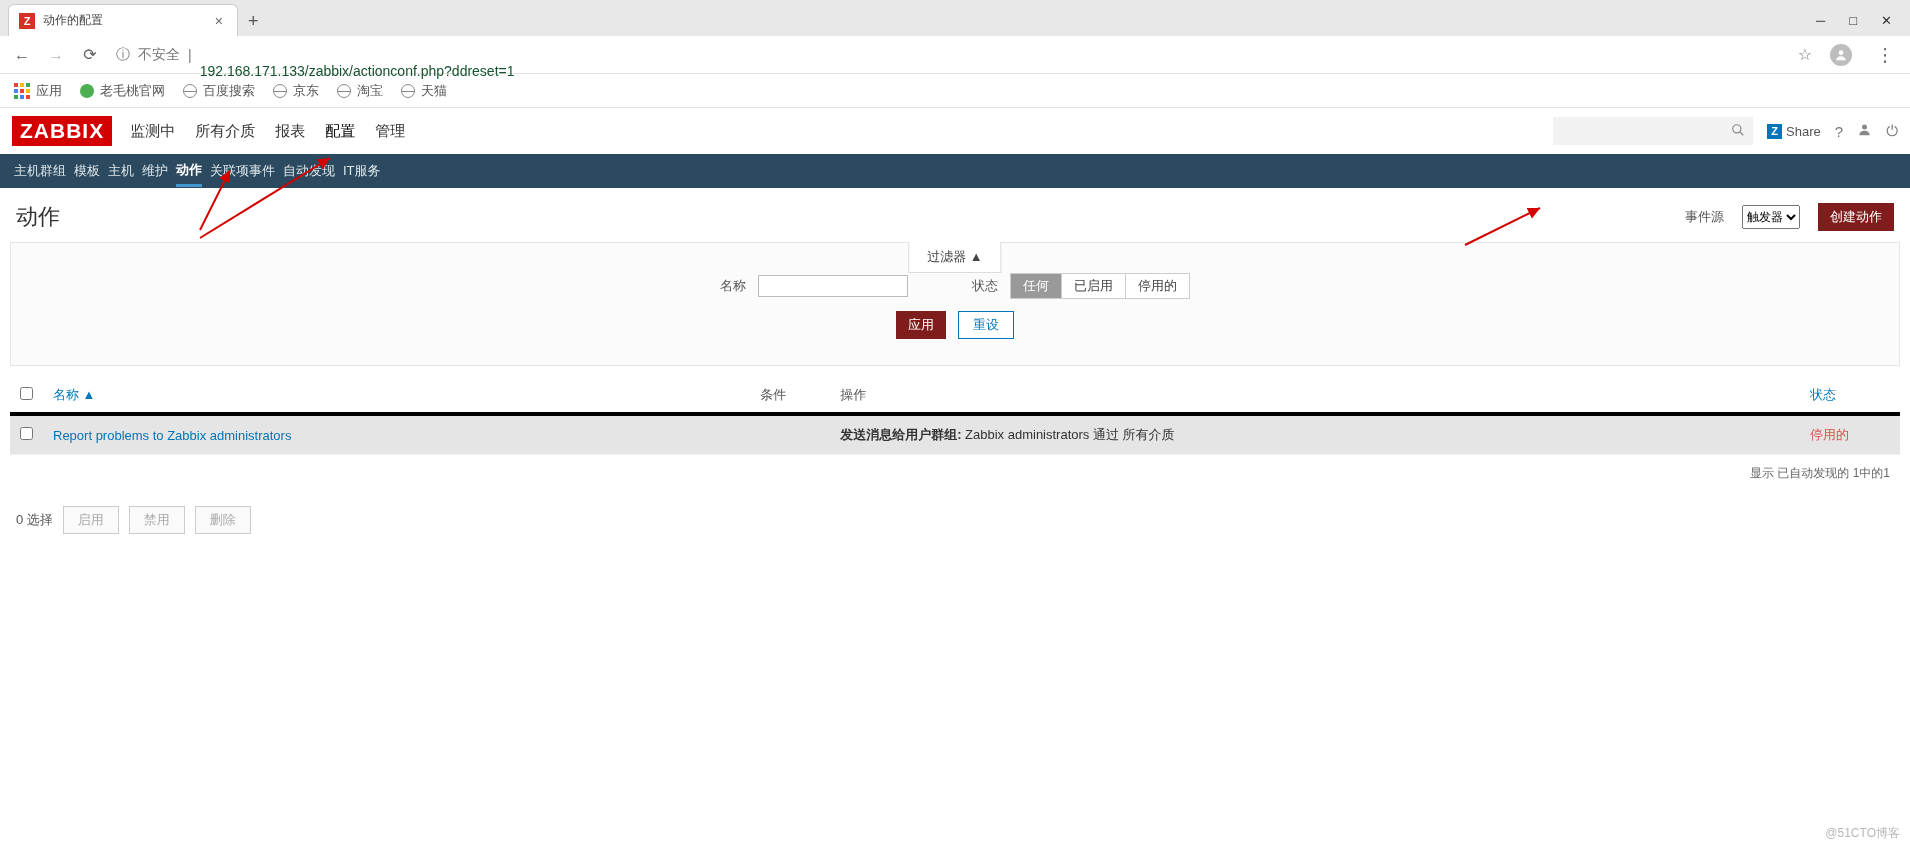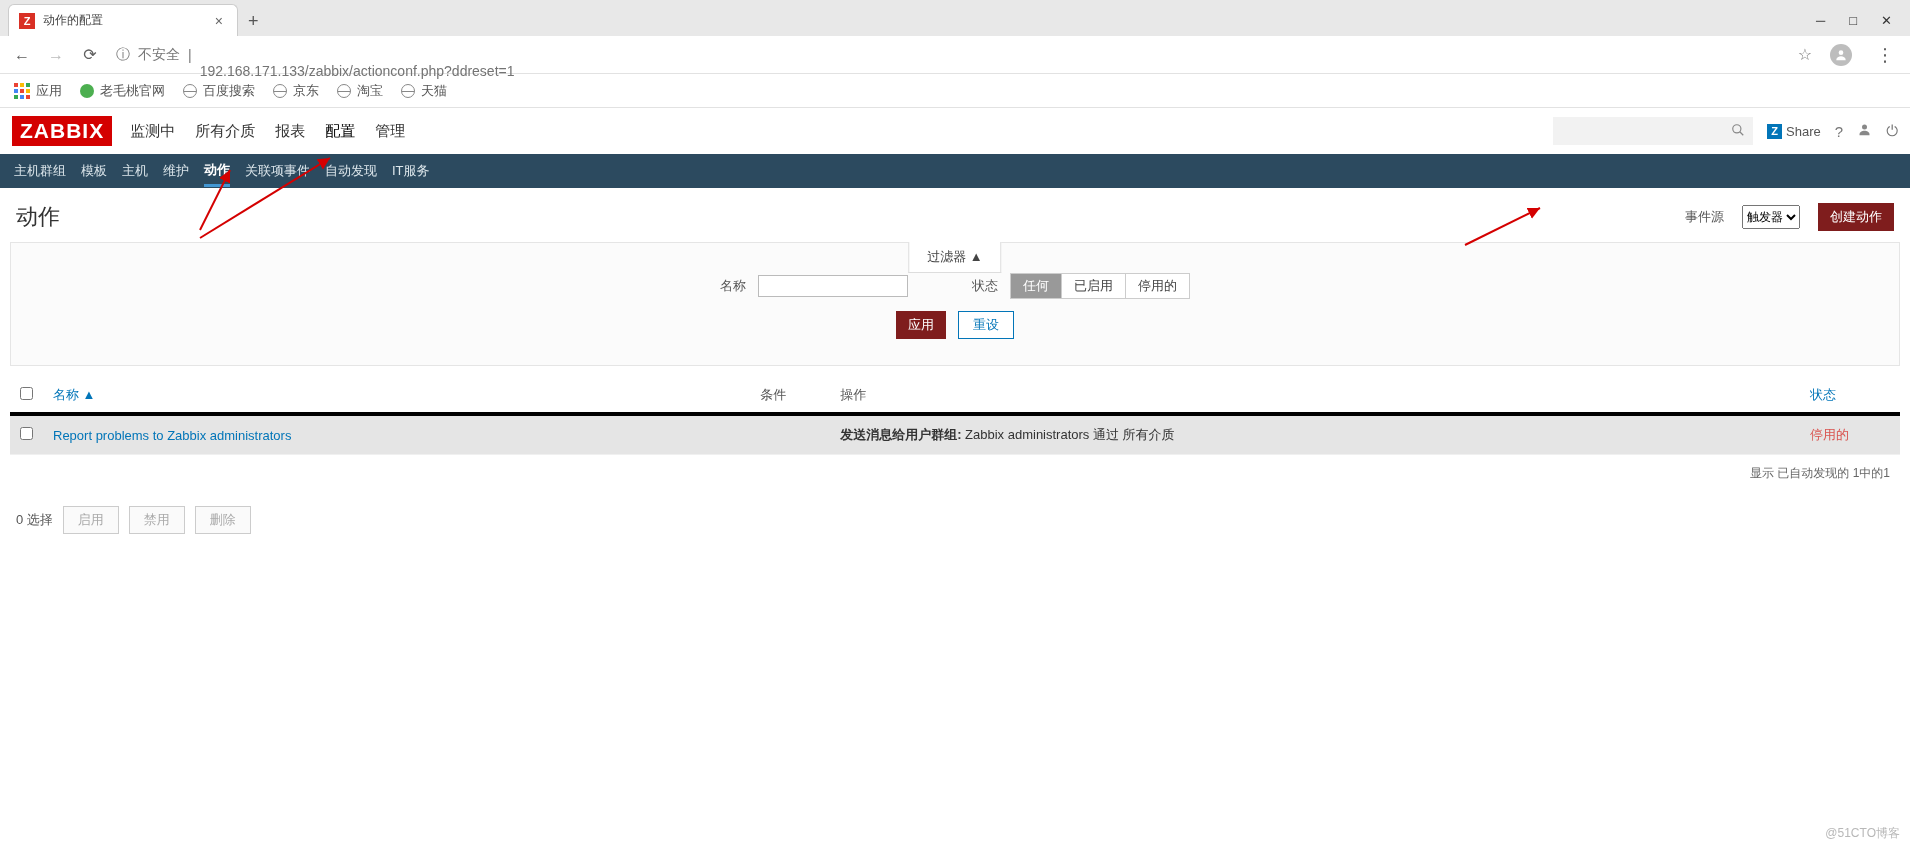--- a/index.html
+++ b/index.html
@@ -12,21 +12,21 @@
 .tab-close { color: #666; font-size: 14px; padding: 0 4px; }
 .new-tab { color: #555; font-size: 18px; padding: 4px 10px; }
 .win-controls { margin-left: auto; display: flex; gap: 24px; padding: 0 18px 8px 0; color: #333; font-size: 13px; }
 
 .browser-toolbar { height: 38px; display: flex; align-items: center; padding: 0 10px; border-bottom: 1px solid #e2e2e2; gap: 10px; }
 .nav-btn { color: #606060; font-size: 16px; width: 24px; text-align: center; }
 .nav-btn.disabled { color: #bbb; }
 .url-bar { flex: 1; display: flex; align-items: center; gap: 8px; padding: 0 4px; font-size: 14px; color: #555; }
 .secure-icon { color: #777; }
 .url-warn { color: #777; }
-.url-text { color: #737373; margin-top: 32px; }
+.url-text { color: #14532d; margin-top: 32px; }
 .star-icon { color: #777; font-size: 16px; margin-right: 8px; }
 .account-icon { width:22px; height:22px; border-radius:50%; background:#bdbdbd; display:flex; align-items:center; justify-content:center; color:#fff; margin-right: 8px; }
 .menu-dots { color: #555; font-size: 18px; padding: 0 6px; }
 
 .bookmark-bar { height: 34px; display: flex; align-items: center; gap: 18px; padding: 0 14px; border-bottom: 1px solid #e2e2e2; font-size: 13px; color: #555; }
 .bk-apps { display:flex; align-items:center; gap:6px; }
 .apps-grid { display:grid; grid-template-columns: repeat(3,4px); grid-template-rows: repeat(3,4px); gap:2px; }
 .apps-grid span { background: #ea4335; }
 .apps-grid span:nth-child(2){ background:#fbbc05;}
 .apps-grid span:nth-child(3){ background:#34a853;}
@@ -46,21 +46,21 @@
 .zbx-topnav { display: flex; gap: 20px; font-size: 15px; color: #333; }
 .zbx-topnav .active { color: #000; font-weight: 500; }
 .zbx-header-right { margin-left: auto; display: flex; align-items: center; gap: 14px; }
 .zbx-search { width: 200px; height: 28px; background: #f2f2f2; border: none; padding: 0 28px 0 8px; position: relative; }
 .zbx-search-wrap { position: relative; }
 .zbx-search-icon { position:absolute; right:8px; top:6px; color:#888; }
 .z-share { display:flex; align-items:center; gap:4px; color:#555; font-size:13px; }
 .z-share-box { background:#0275b8; color:#fff; width:15px; height:15px; font-size:11px; font-weight:bold; display:flex; align-items:center; justify-content:center; }
 .hdr-icon { color:#777; font-size:15px; }
 
-.zbx-subnav { background: #2c4a5f; color: #dce6eb; height: 34px; display: flex; align-items: center; padding: 11px 14px; gap: 15px; font-size: 13px; }
+.zbx-subnav { background: #2c4a5f; color: #dce6eb; height: 34px; display: flex; align-items: center; padding: 11px 14px; gap: 8px; font-size: 13px; }
 .zbx-subnav .active { color: #fff; font-weight: bold; border-bottom: 3px solid #4296d2; padding-bottom: 5px; margin-bottom:-6px;}
 
 .page-header { display: flex; align-items: center; padding: 14px 16px 10px; }
 .page-title { font-size: 22px; color: #333; }
 .page-header-right { margin-left: auto; display: flex; align-items: center; gap: 18px; font-size: 13px; color: #555; }
 .page-header-right select { height: 24px; font-size: 12px; }
 .btn-primary { background: #7f1d1d; color: #fff; border: none; padding: 5px 12px; font-size: 13px; cursor: pointer; }
 
 .filter-box { margin: 0 10px; background: #fbfbfb; border: 1px solid #e5e5e5; position: relative; padding: 30px 0 14px; }
 .filter-tab { position: absolute; top: -1px; left: 50%; transform: translateX(-50%); background: #fff; border: 1px solid #ddd; border-top:none; padding: 6px 18px; font-size: 13px; color: #444; }

